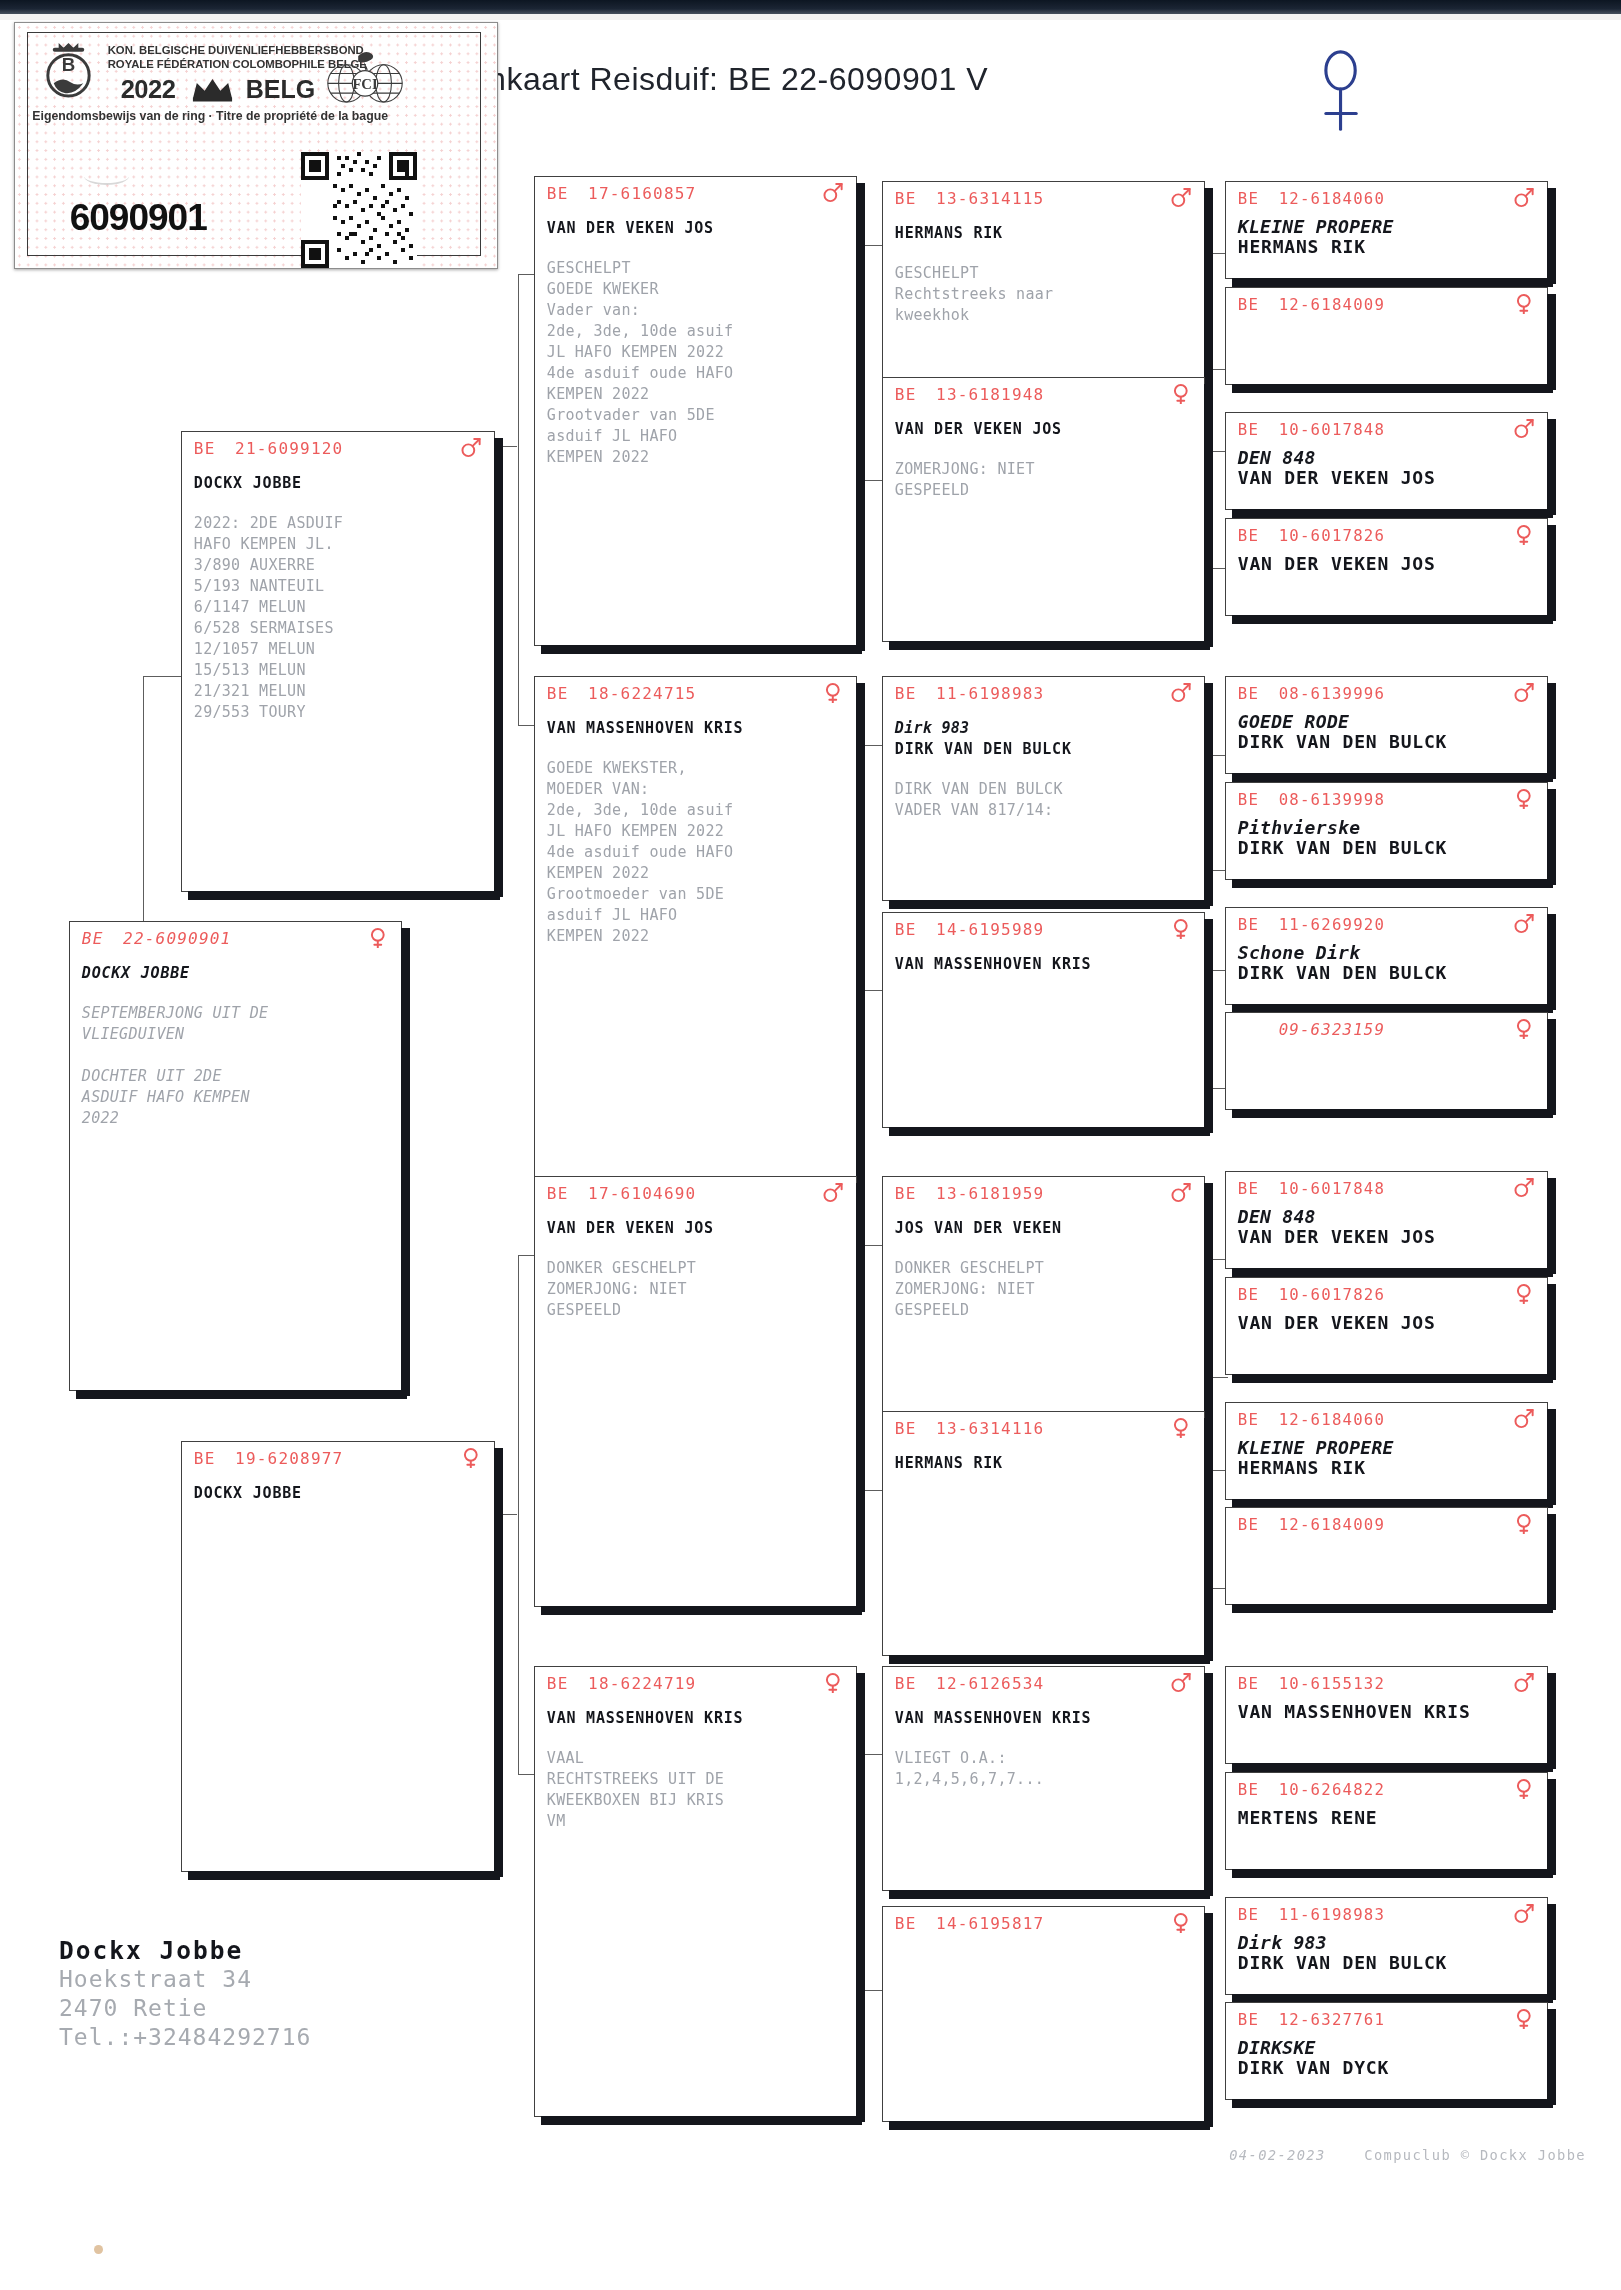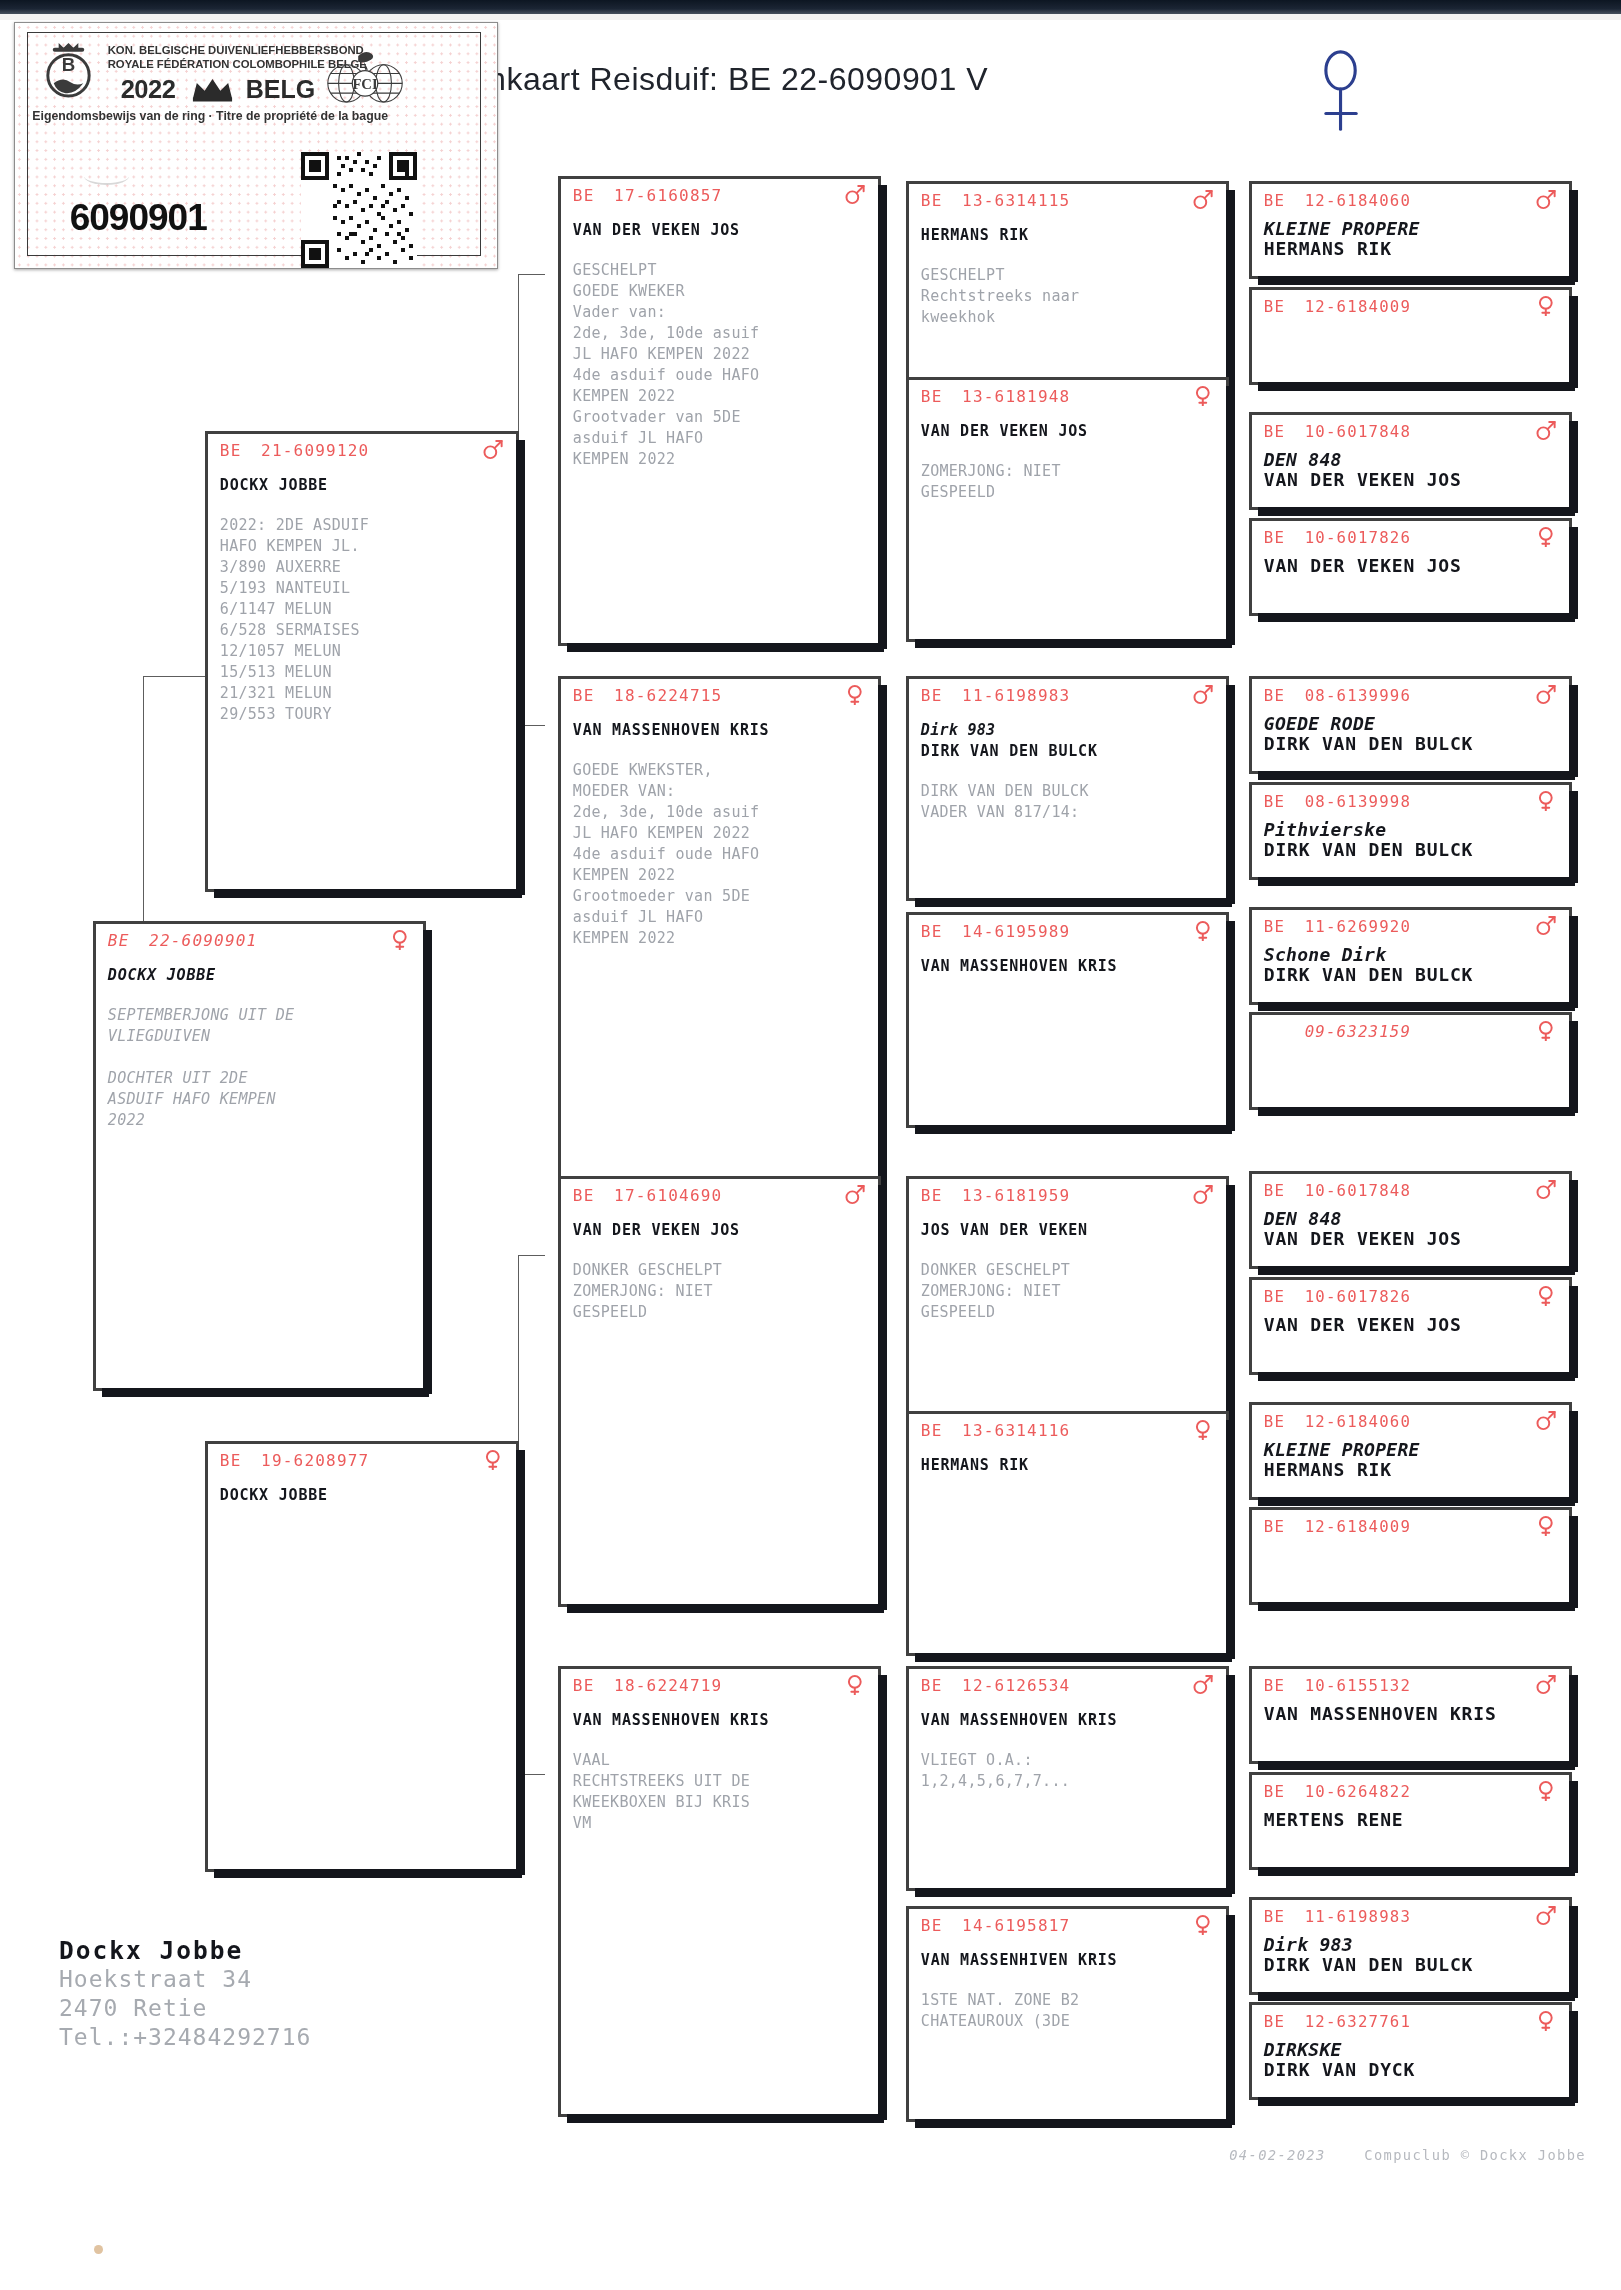--- a/index.html
+++ b/index.html
@@ -41,22 +41,22 @@
   .cert .globes{position:absolute;left:304px;top:23.5px;width:94px;height:61px;}
   .cert .proof{position:absolute;left:17.6px;top:86px;font-family:"Liberation Sans",sans-serif;
     font-weight:bold;font-size:12.3px;color:#333;white-space:nowrap;}
   .cert .ringno{position:absolute;left:55px;top:174px;font-family:"Liberation Sans",sans-serif;
     font-weight:bold;font-size:37px;color:#111;letter-spacing:-1px;}
   .cert .qr{position:absolute;left:286px;top:129px;width:116px;height:116px;}
   .cert .smudge{position:absolute;left:69px;top:145px;width:45px;height:15.7px;
     border-bottom:2px solid #bfbfbf;border-radius:0 0 60% 60%;opacity:.6;}
 
   
-  .card{position:absolute;background:#fff;border:3px solid #404040;
-    box-sizing:border-box;margin-left:24px;}
+  .card{position:absolute;background:#fff;border:1px solid #404040;
+    box-sizing:border-box;}
   .card::after{content:"";position:absolute;left:5.9px;top:100%;width:100%;height:8.8px;
     background:#14161c;}
   .card::before{content:"";position:absolute;left:100%;top:5.9px;width:8.8px;height:100%;
     background:#14161c;}
   .ring{position:absolute;left:11.8px;top:6.9px;font-size:16px;color:#ec5b5b;
     letter-spacing:1.2px;white-space:nowrap;}
   .ring .be{margin-right:19.6px;}
   .sex{position:absolute;right:12.7px;top:4.9px;color:#ec5b5b;font-size:19.6px;line-height:19.6px;}
   .sex svg{display:block;}
   .body{position:absolute;left:11.8px;right:7.8px;top:41px;font-size:15px;
@@ -485,22 +485,20 @@
 1,2,4,5,6,7,7...</span></div>
       </div>
       <div class="card" style="left: 882px; top: 1906px; width: 323px; height: 216px; padding-left: 41px;">
         <div class="ring"><span class="be">BE</span>14-6195817</div>
         <div class="sex">
           <svg width="21.6" height="21.6" viewBox="0 0 22 22">
             <circle cx="11" cy="8" r="6" fill="none" stroke="#ec5b5b" stroke-width="2"></circle>
             <path d="M11 14 V21 M7.5 18 H14.5" stroke="#ec5b5b" stroke-width="2" stroke-linecap="round"></path>
           </svg>
         </div>
-        <div class="body"><span class="nm">VAN MASSENHIVEN KRIS</span><span class="gap"></span><span class="sub">1STE NAT. ZONE B2
-CHATEAUROUX (3DE</span></div>
       </div>
       <div class="card mini" style="left: 1225px; top: 181px; width: 323px; height: 98px;">
         <div class="ring"><span class="be">BE</span>12-6184060</div>
         <div class="sex">
           <svg width="21.6" height="21.6" viewBox="0 0 22 22">
             <circle cx="8.5" cy="13.5" r="6" fill="none" stroke="#ec5b5b" stroke-width="2"></circle>
             <path d="M13 9 L20 2" stroke="#ec5b5b" stroke-width="2" stroke-linecap="round"></path>
             <path d="M14.5 2 H20 V7.5" fill="none" stroke="#ec5b5b" stroke-width="2" stroke-linecap="round" stroke-linejoin="round"></path>
           </svg>
         </div>

